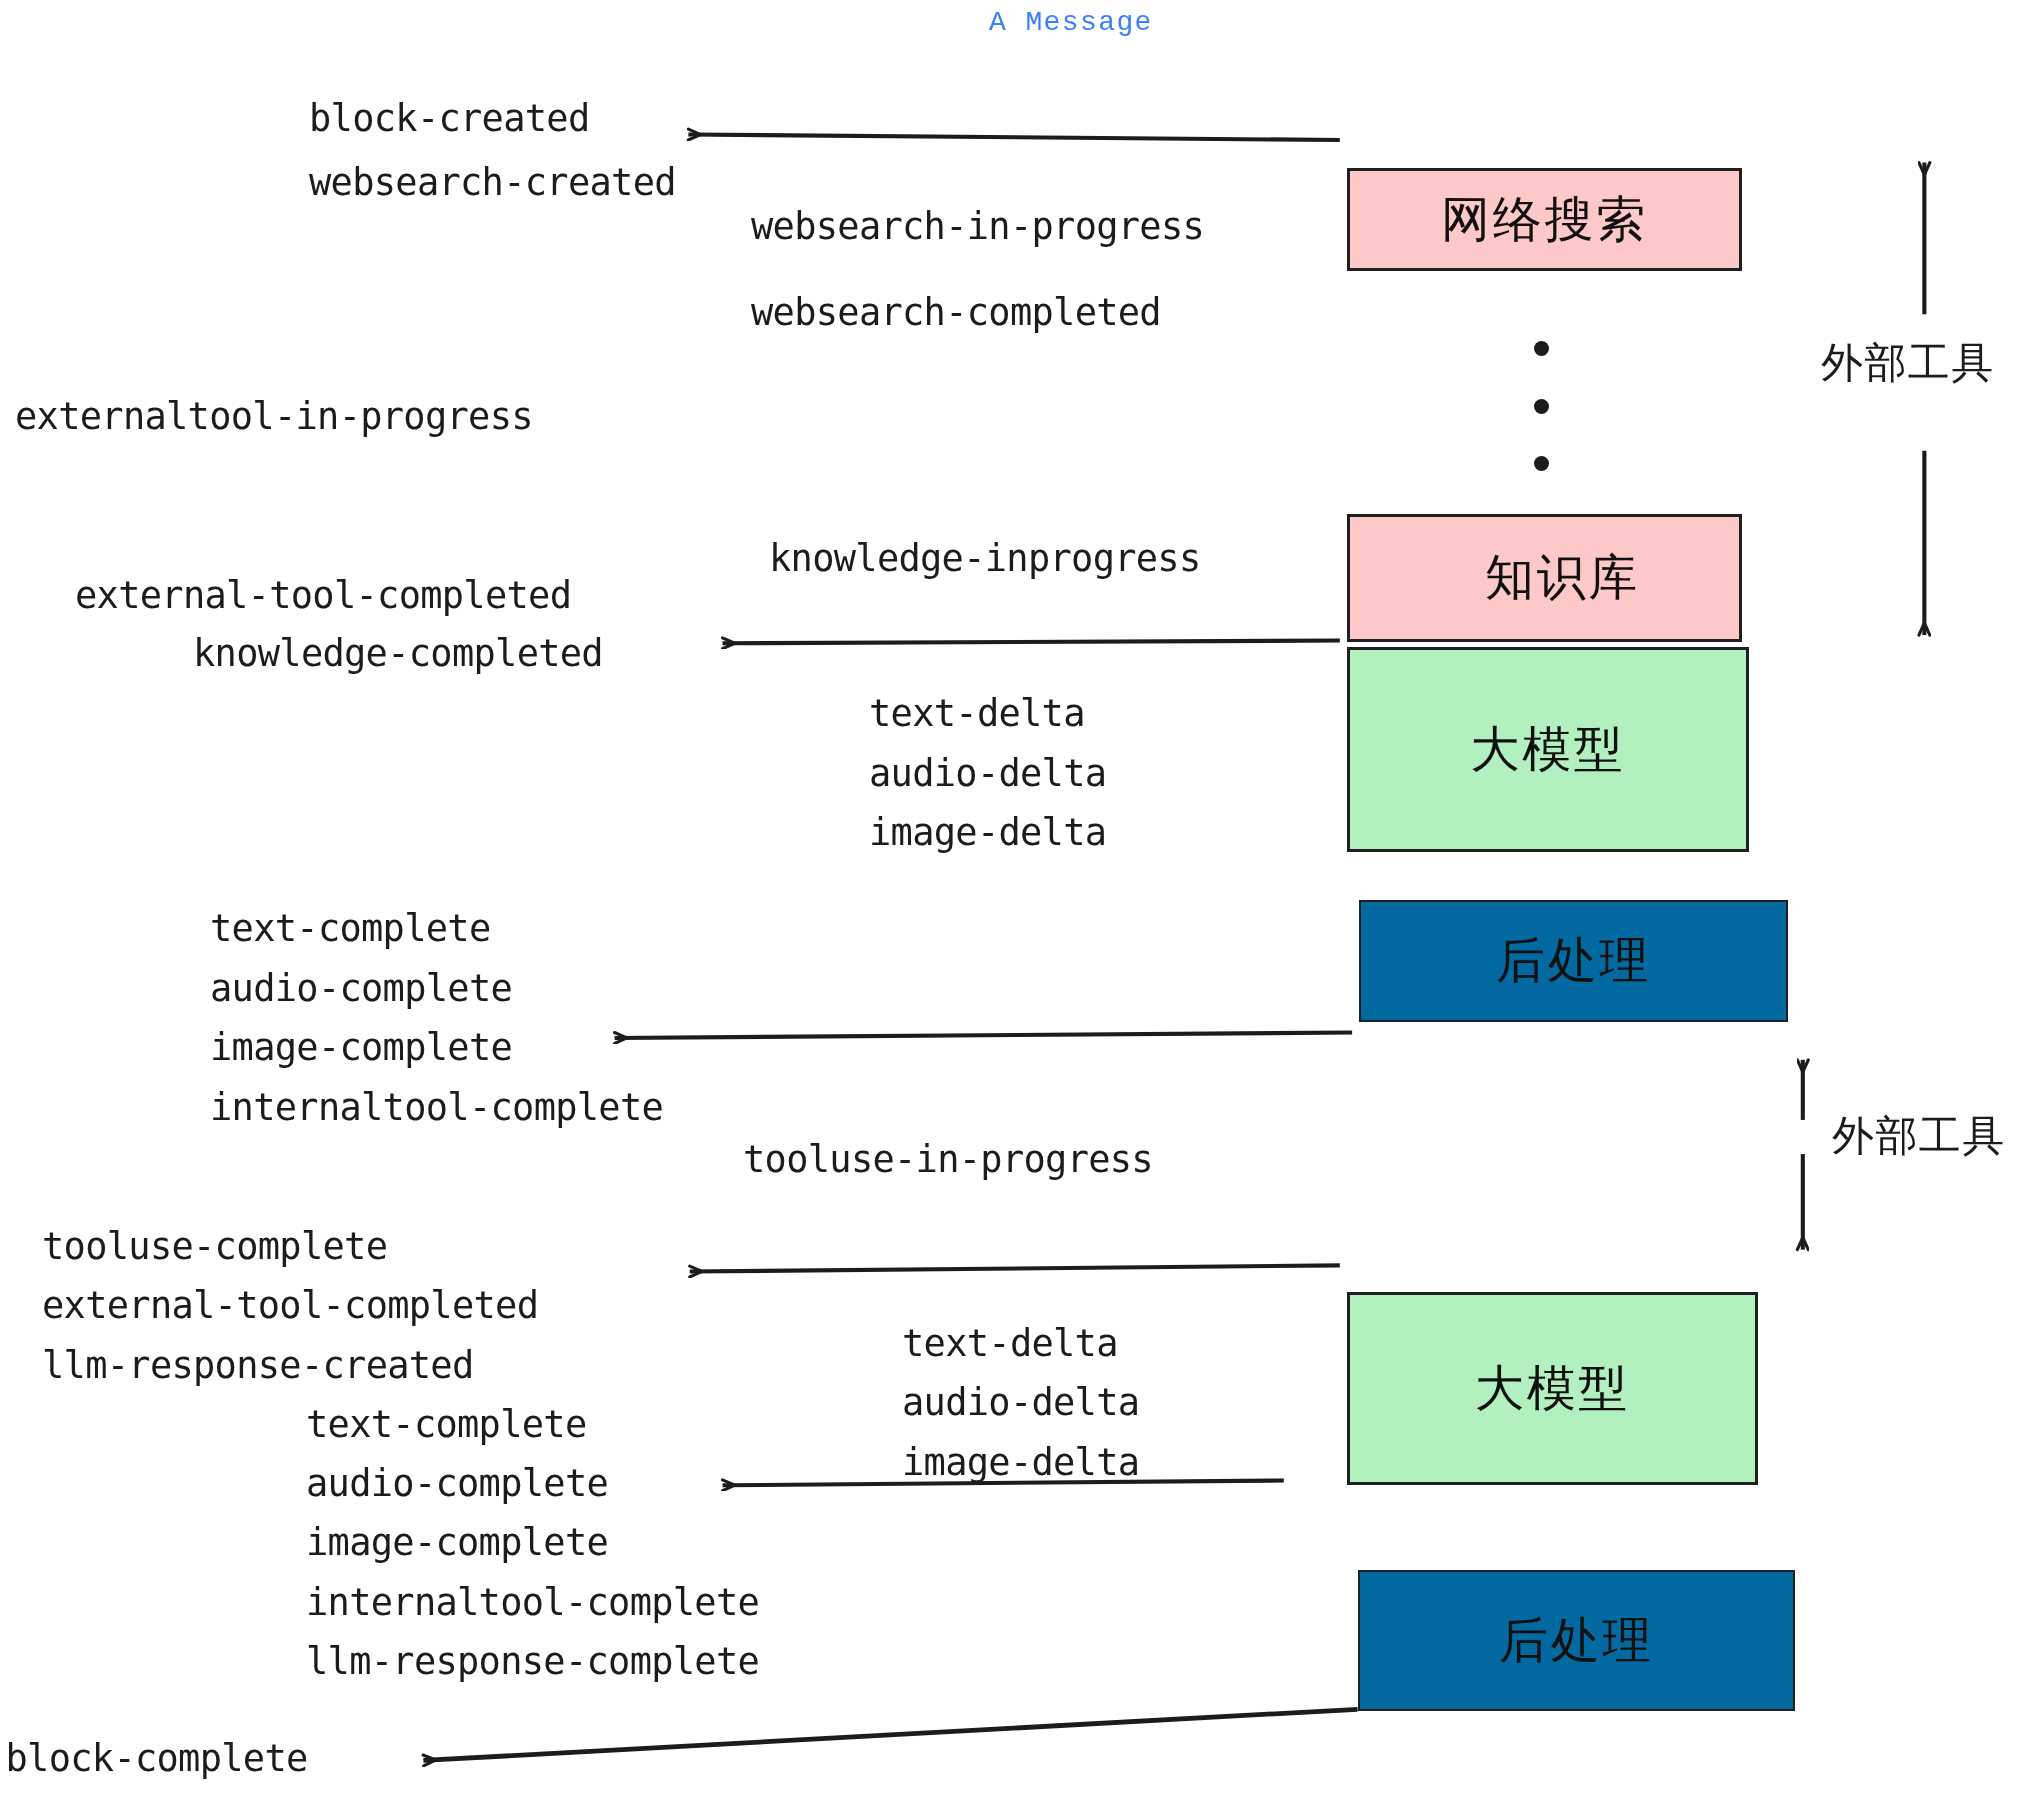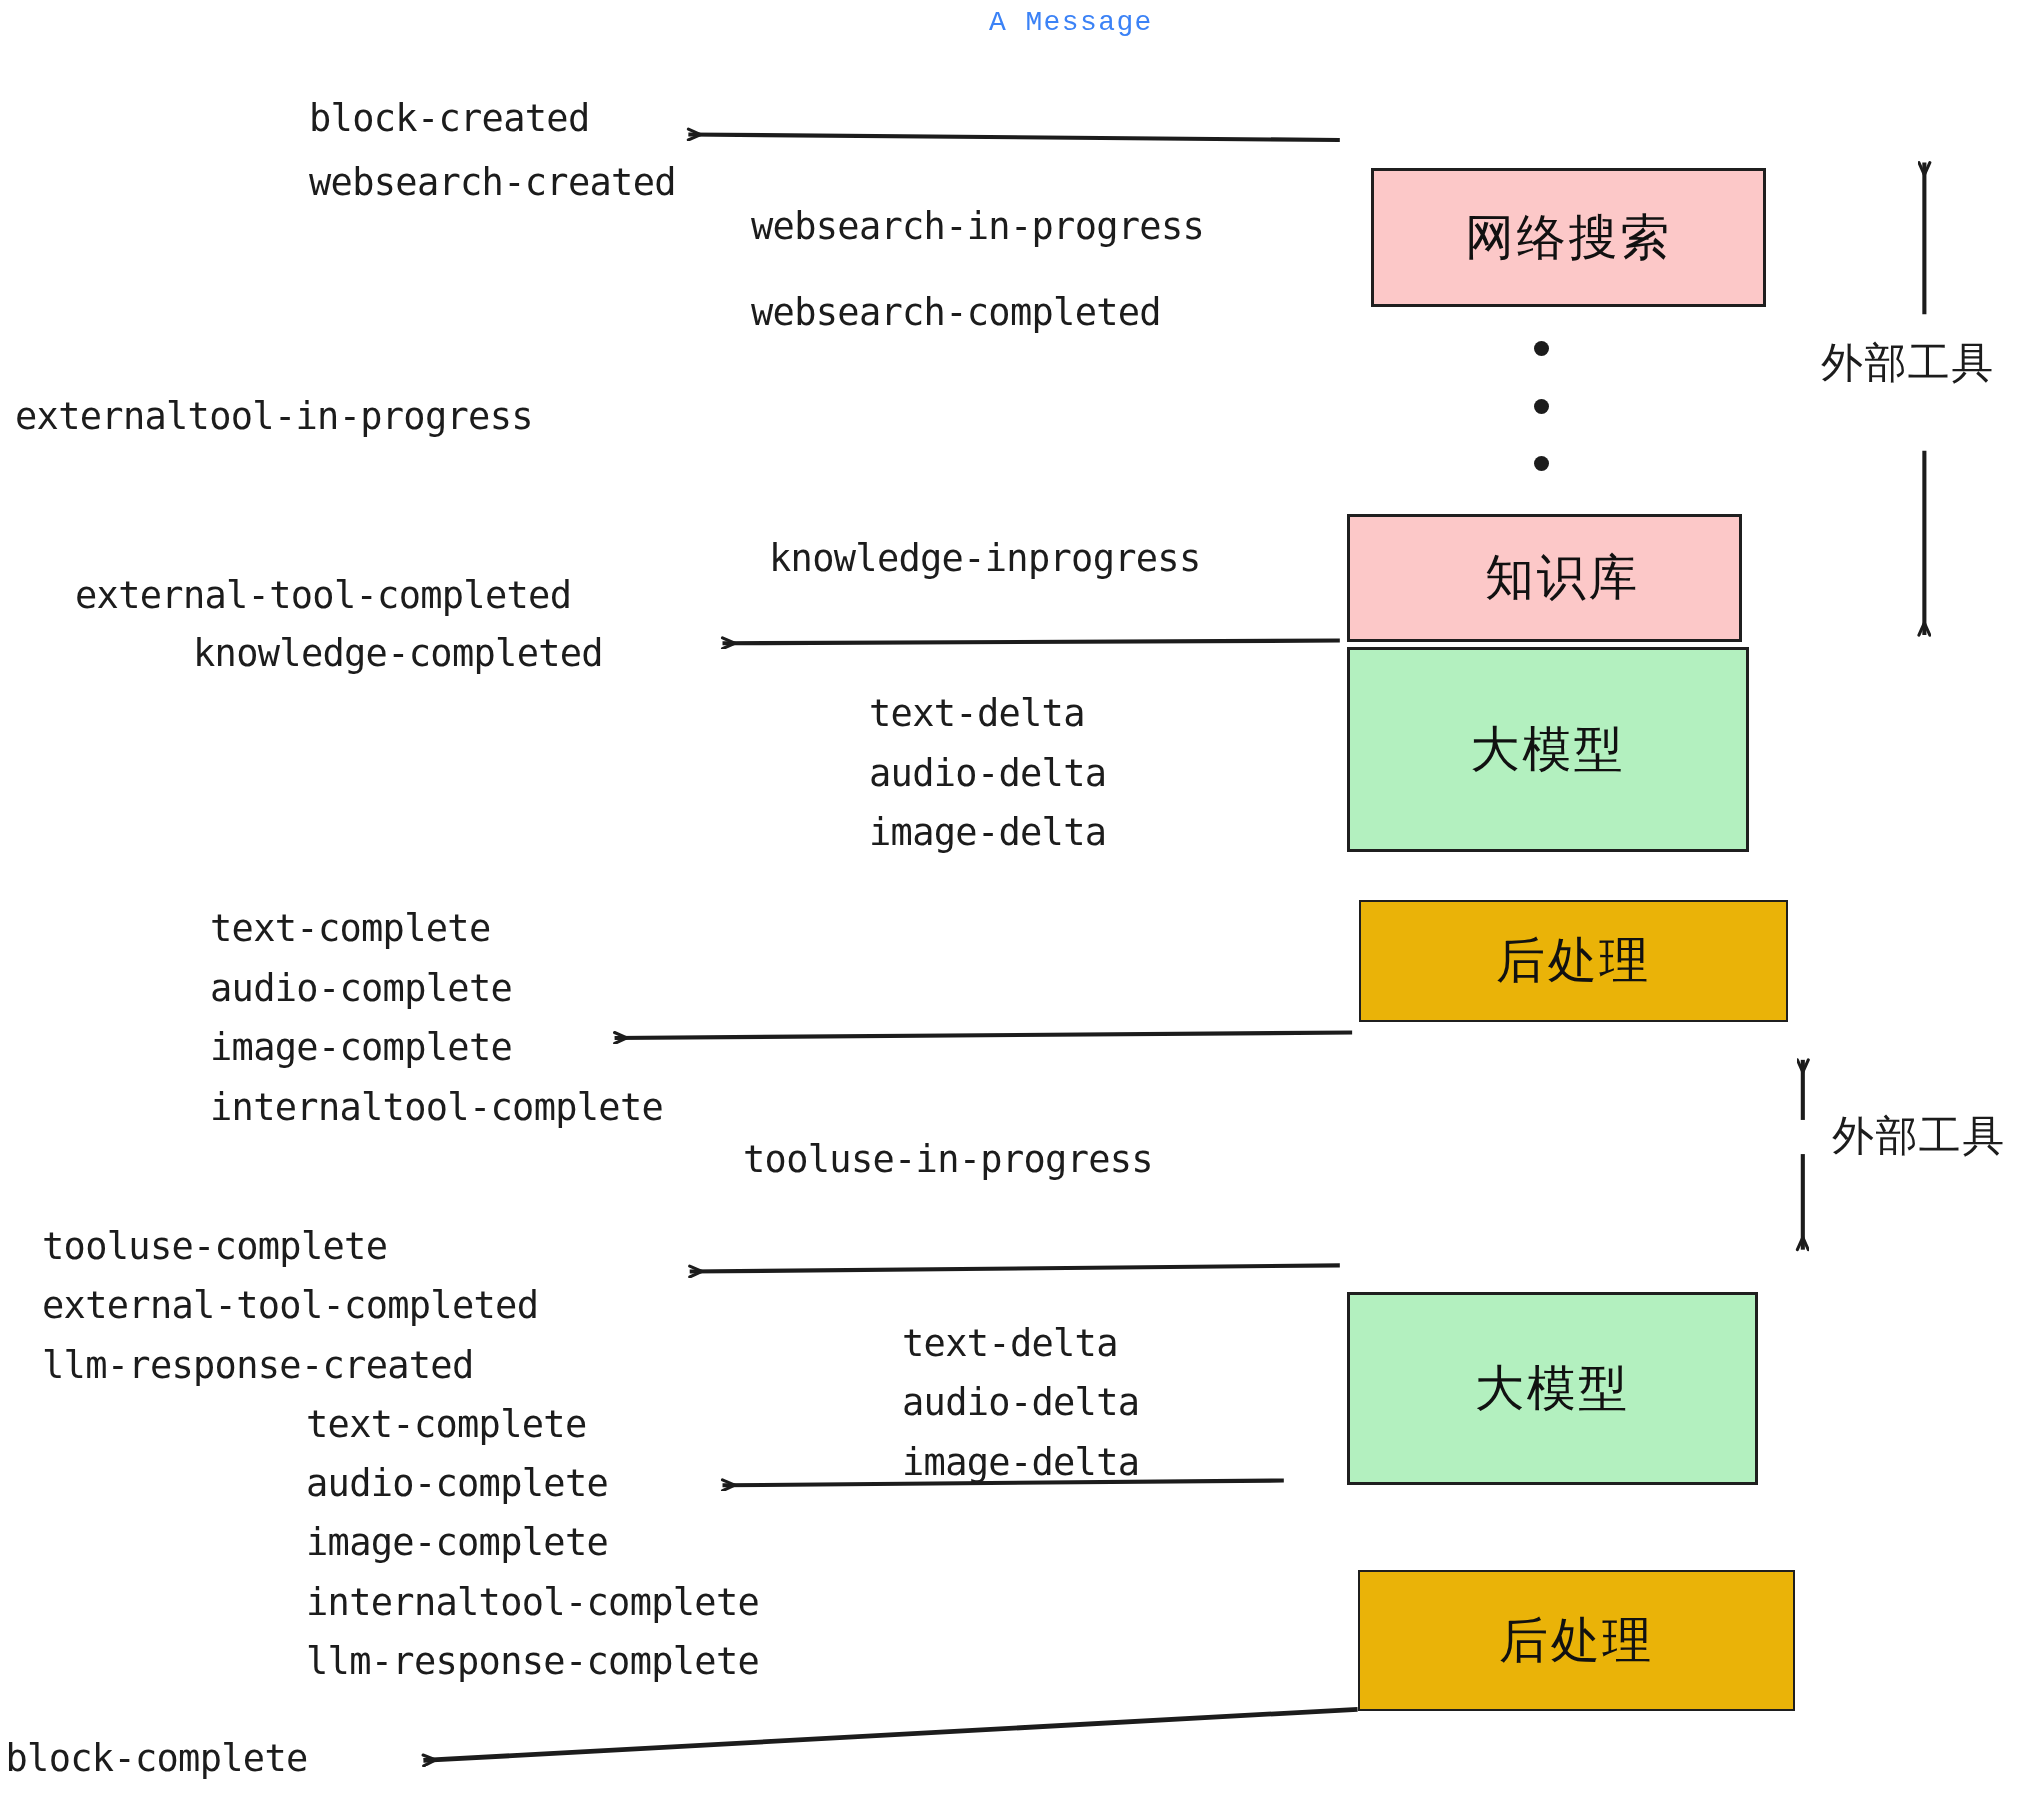--- a/index.html
+++ b/index.html
@@ -50,21 +50,21 @@
     font-weight:400;
   }
   .box .latin{
     font-family:"DejaVu Sans Mono","Liberation Mono",monospace;
     font-size:40px;
     letter-spacing:0.7px;
   }
   .box.pink{ background:#fcc8c8; }
   .box.green{ background:#b3f0bf; }
   .box.yellow{ background:#fbe08a; }
-  .box.white{ background:#eab308; border-width:2.7px; }
+  .box.white{ background:#0369a1; border-width:2.7px; }
 
   
   .side-label{
     position:absolute;
     font-family:"DejaVu Sans","Liberation Sans",sans-serif;
     font-size:42px;
     letter-spacing:1.4px;
     white-space:nowrap;
     color:#1c1c1c;
   }
@@ -113,21 +113,21 @@
 
     <line x1="1988" y1="2503" x2="620" y2="2578" stroke="#1c1c1c" stroke-width="7" marker-end="url(#ah)"></line>
 
     <line x1="2818" y1="460" x2="2818" y2="238" stroke="#1c1c1c" stroke-width="6" marker-end="url(#ah)"></line>
     <line x1="2818" y1="660" x2="2818" y2="930" stroke="#1c1c1c" stroke-width="6" marker-end="url(#ah)"></line>
 
     <line x1="2640" y1="1640" x2="2640" y2="1552" stroke="#1c1c1c" stroke-width="6" marker-end="url(#ah)"></line>
     <line x1="2640" y1="1690" x2="2640" y2="1830" stroke="#1c1c1c" stroke-width="6" marker-end="url(#ah)"></line>
   </svg>
 
-  <div class="box pink" style="left:1347px; top:168px; width:395px; height:139px;margin-left:24px;">
+  <div class="box pink" style="left:1347px; top:168px; width:395px; height:103px;">
     <span class="cjk">网络搜索</span>
   </div>
 
   <div class="dots" style="left:1533px; top:341px; width:16.4px; height:130px;">
     <span></span>
       <span></span>
       <span></span>
   </div>
 
   <div class="box pink" style="left:1347px; top:514px; width:395px; height:128px;padding-left:36px;">

